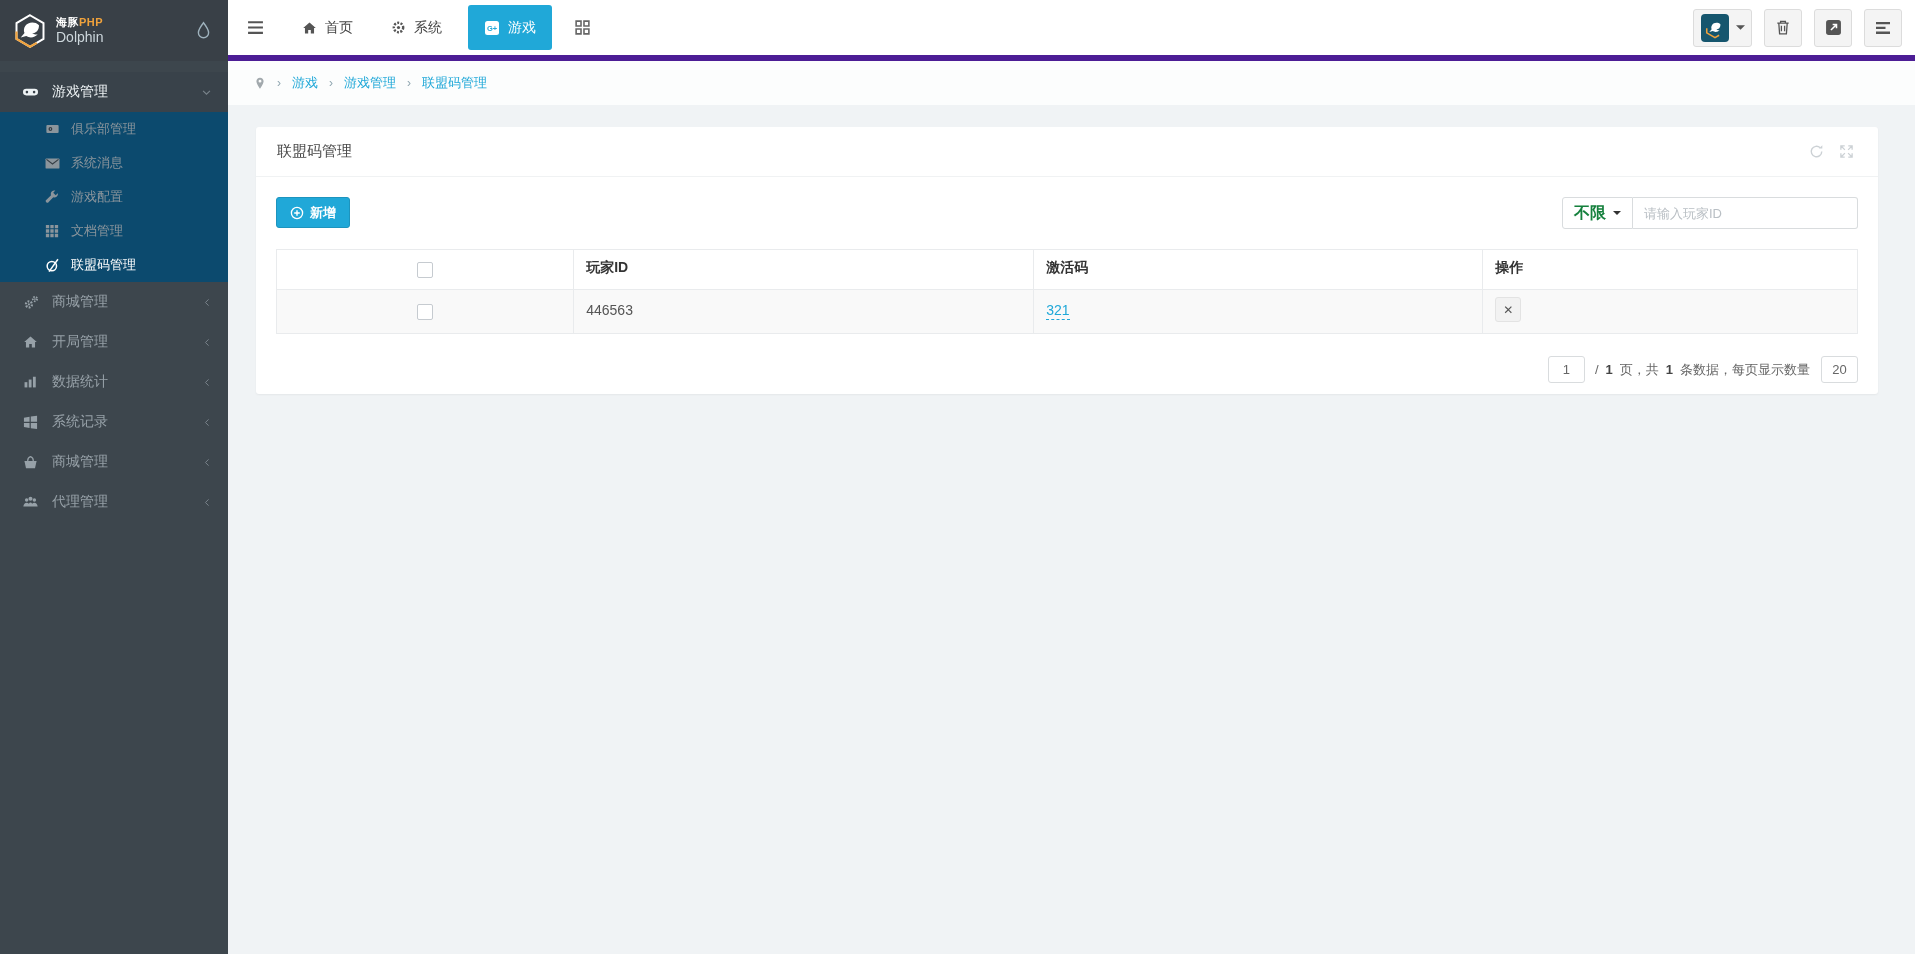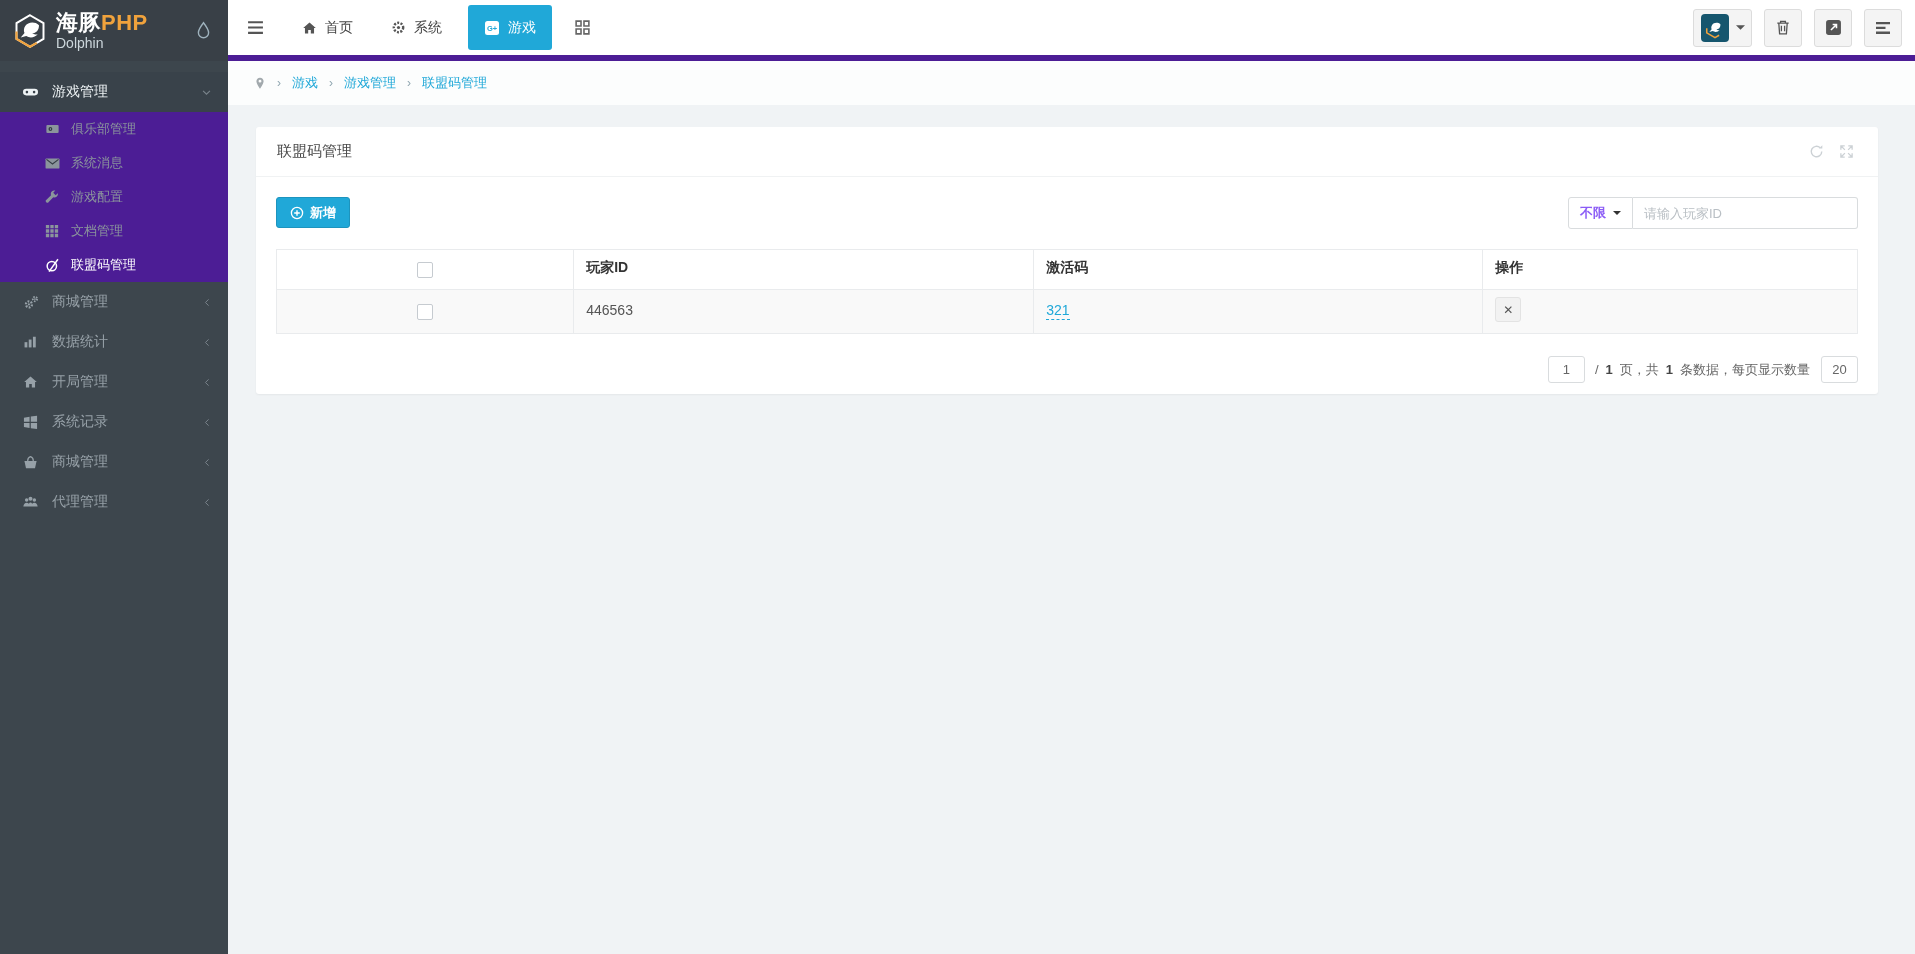--- a/index.html
+++ b/index.html
@@ -10,32 +10,32 @@
     font-family:"Liberation Sans","DejaVu Sans",sans-serif;
     -webkit-font-smoothing:antialiased;
   }
   svg { display:block; }
 
   
   .sidebar { position:absolute; left:0; top:0; width:228px; height:954px; background:#3d464d; z-index:5; }
   .logo-bar { height:61px; background:#394047; display:flex; align-items:center; padding:0 16px 0 12px; gap:8px; }
   .logo-badge { flex:0 0 auto; }
   .logo-text { line-height:1; }
-  .logo-title { font-size:22px; font-weight:bold; color:#fff; letter-spacing:.5px; }
+  .logo-title { font-size:11px; font-weight:bold; color:#fff; letter-spacing:.5px; }
   .logo-title .php { color:#f0a23c; }
   .logo-sub { font-size:14px; color:#cdd7dc; margin-top:2px; }
   .droplet { margin-left:auto; }
 
   .menu { padding-top:11px; }
   .menu-item { height:40px; display:flex; align-items:center; padding:0 16px 0 22px;
     color:#97a1a8; font-size:14px; cursor:pointer; }
   .menu-item .mi-icon { width:17px; margin-right:13px; display:flex; justify-content:center; }
   .menu-item .chev { margin-left:auto; color:#79838b; display:flex; }
   .menu-item.parent-active { color:#eef3f5; background:#39424a; }
-  .submenu { background:#4c1d95; }
+  .submenu { background:#0c4a6e; }
   .submenu-item { height:34px; display:flex; align-items:center; padding-left:44px;
     color:#8b959c; font-size:13px; cursor:pointer; }
   .submenu-item .mi-icon { width:16px; margin-right:11px; display:flex; justify-content:center; }
   .submenu-item.active { color:#ffffff; }
 
   
   .header { position:absolute; left:228px; top:0; right:0; height:61px; background:#fff;
     border-bottom:6px solid #4c1d95; display:flex; align-items:center; z-index:4; }
   .hamburger { margin-left:19px; color:#555; cursor:pointer; display:flex; }
   .nav-item { display:flex; align-items:center; gap:8px; color:#454545; font-size:14px;
@@ -70,21 +70,21 @@
   .box-tools .tool { cursor:pointer; display:flex; }
   .box-body { padding:20px 20px 0 20px; }
 
   .toolbar { display:flex; }
   .btn-add { height:31px; display:flex; align-items:center; gap:6px; padding:0 13px;
     background:#20a8d8; border:1px solid #1d94be; border-radius:3px; color:#fff;
     font-size:13px; font-weight:bold; cursor:pointer; }
   .toolbar-right { margin-left:auto; display:flex; }
   .btn-filter { height:32px; display:flex; align-items:center; gap:7px; padding:0 11px;
     background:#fff; border:1px solid #d9dcde; border-radius:3px 0 0 3px;
-    font-size:13px; font-weight:bold; color:#8b5cf6; cursor:pointer; }
+    font-size:16px; font-weight:bold; color:#15803d; cursor:pointer; }
   .search-input { height:32px; width:225px; border:1px solid #d9dcde; border-left:none;
     border-radius:0 3px 3px 0; padding:0 11px; font-size:13px; color:#333; outline:none; }
   .search-input::placeholder { color:#b9bfc4; }
 
   table.data-table { width:100%; margin-top:20px; border-collapse:collapse; font-size:14px; }
   .data-table th, .data-table td { border:1px solid #e9ebed; padding:0 0 4px 12px; text-align:left; }
   .data-table th { height:40px; color:#333; font-weight:bold; background:#fff; }
   .data-table td { height:44px; color:#555; background:#f9f9f9; }
   .cell-check { text-align:center !important; padding:0 !important; }
   .checkbox { display:inline-block; width:16px; height:16px; background:#fff;
@@ -205,40 +205,40 @@
         <svg width="10" height="11" viewBox="0 0 16 16">
             <path d="M10.5 3l-5 5 5 5" fill="none" stroke="currentColor" stroke-width="1.6"></path>
           </svg>
       </span>
     </div>
 
 
     <div class="menu-item">
       <span class="mi-icon">
         <svg width="15" height="14" viewBox="0 0 16 16" fill="currentColor">
+            <path d="M8 1.6L.8 8h2v6.4h3.7v-4.2h3v4.2h3.7V8h2z"></path>
+          </svg>
+      </span>
+      <span>开局管理</span>
+      <span class="chev">
+        <svg width="10" height="11" viewBox="0 0 16 16">
+            <path d="M10.5 3l-5 5 5 5" fill="none" stroke="currentColor" stroke-width="1.6"></path>
+          </svg>
+      </span>
+    </div>
+
+    <div class="menu-item">
+      <span class="mi-icon">
+        <svg width="15" height="14" viewBox="0 0 16 16" fill="currentColor">
             <rect x="1.2" y="8.2" width="3.2" height="6"></rect>
             <rect x="6" y="5.2" width="3.2" height="9"></rect>
             <rect x="10.8" y="2" width="3.2" height="12.2"></rect>
           </svg>
       </span>
       <span>数据统计</span>
-      <span class="chev">
-        <svg width="10" height="11" viewBox="0 0 16 16">
-            <path d="M10.5 3l-5 5 5 5" fill="none" stroke="currentColor" stroke-width="1.6"></path>
-          </svg>
-      </span>
-    </div>
-
-    <div class="menu-item">
-      <span class="mi-icon">
-        <svg width="15" height="14" viewBox="0 0 16 16" fill="currentColor">
-            <path d="M8 1.6L.8 8h2v6.4h3.7v-4.2h3v4.2h3.7V8h2z"></path>
-          </svg>
-      </span>
-      <span>开局管理</span>
       <span class="chev">
         <svg width="10" height="11" viewBox="0 0 16 16">
             <path d="M10.5 3l-5 5 5 5" fill="none" stroke="currentColor" stroke-width="1.6"></path>
           </svg>
       </span>
     </div>
 
     <div class="menu-item">
       <span class="mi-icon">
         <svg width="15" height="15" viewBox="0 0 16 16" fill="currentColor">

